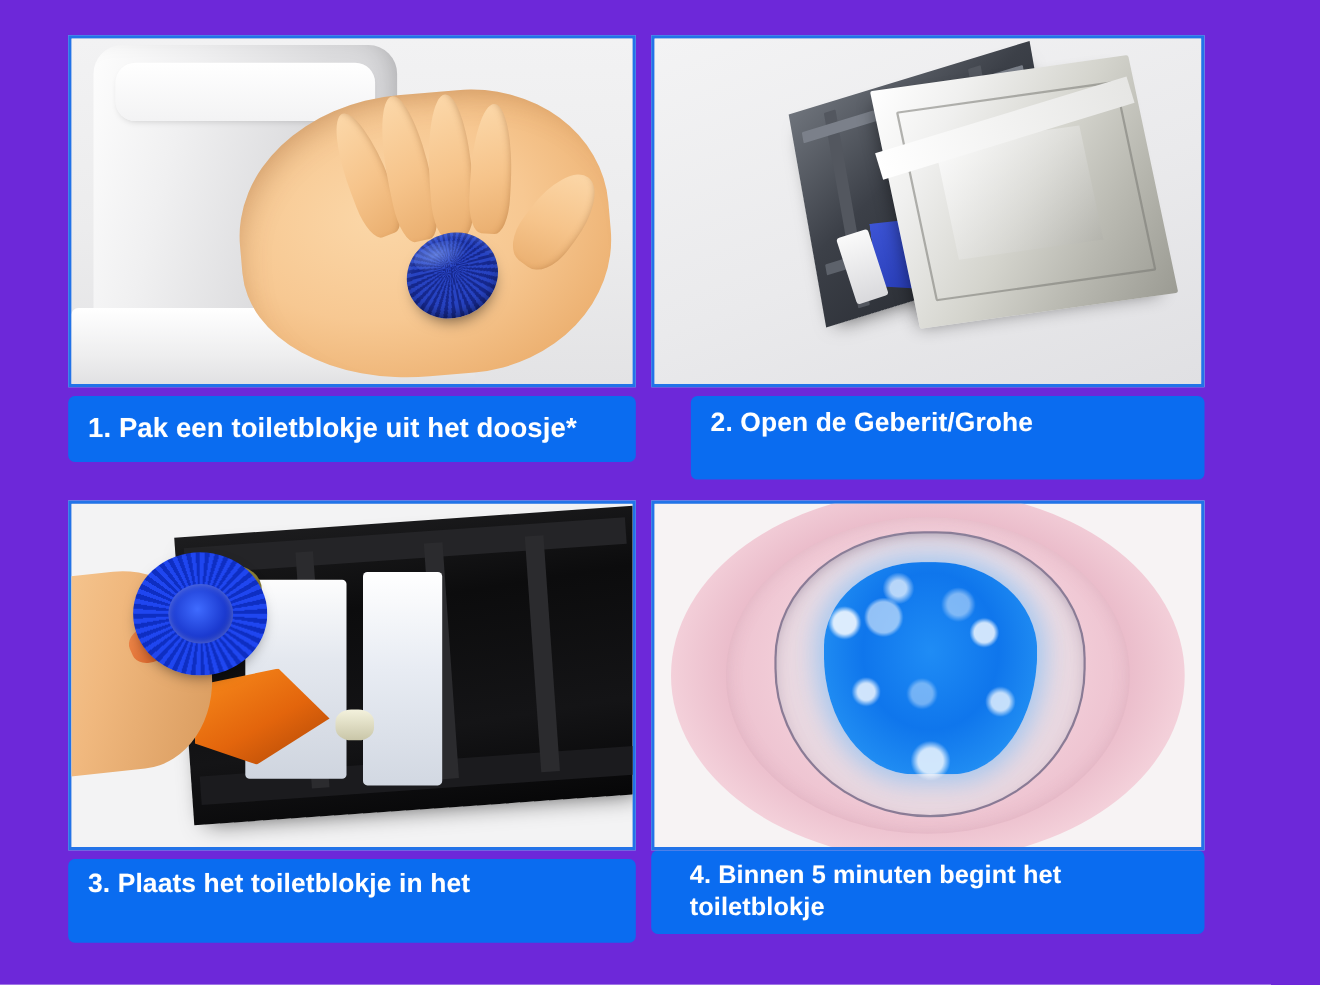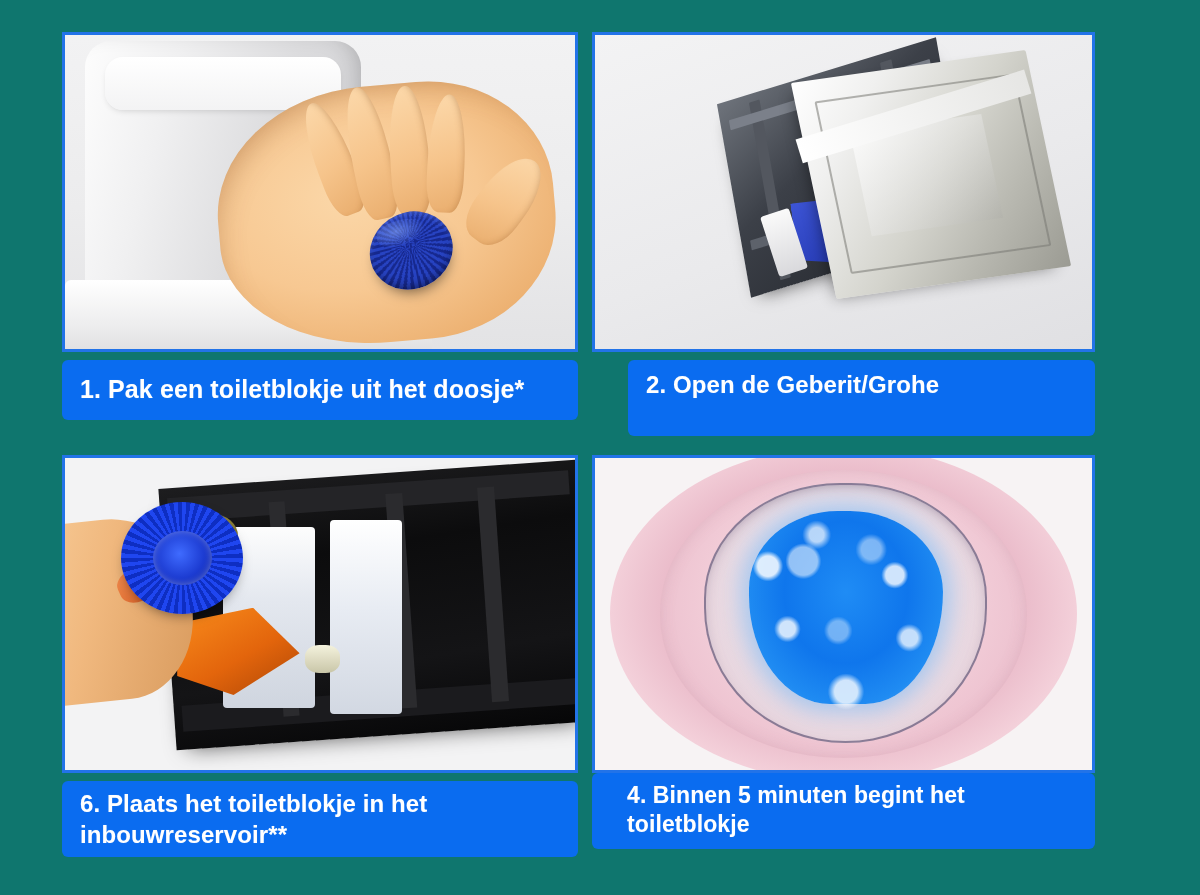--- a/index.html
+++ b/index.html
@@ -5,21 +5,21 @@
   html,body{margin:0;padding:0;}
   body{
     width:1200px;height:895px;
     background:#f5f5f5;
     font-family:"Liberation Sans", sans-serif;
     overflow:hidden;
   }
   .board{
     position:relative;
     width:1200px;height:895px;
-    background:#0f766e;
+    background:#6d28d9;
   }
 
   
   .panel{
     position:absolute;
     display:flex;
     flex-direction:column;
   }
   .photo{
     position:relative;
@@ -348,22 +348,21 @@
         <div class="knob2"></div>
         <div class="orange"></div>
         <div class="hand3">
           <div class="nail"></div>
         </div>
         <div class="disc"></div>
       </div>
     </div>
     <div class="caption">
       <div>
-        <span>6. Plaats het toiletblokje in het</span>
-        <span>inbouwreservoir**</span>
+        <span>3. Plaats het toiletblokje in het</span>
       </div>
     </div>
   </div>
 
   <div class="panel" id="p4">
     <div class="photo">
       <div class="ph4">
         <div class="seat"></div>
         <div class="rim"></div>
         <div class="innerlip"></div>

